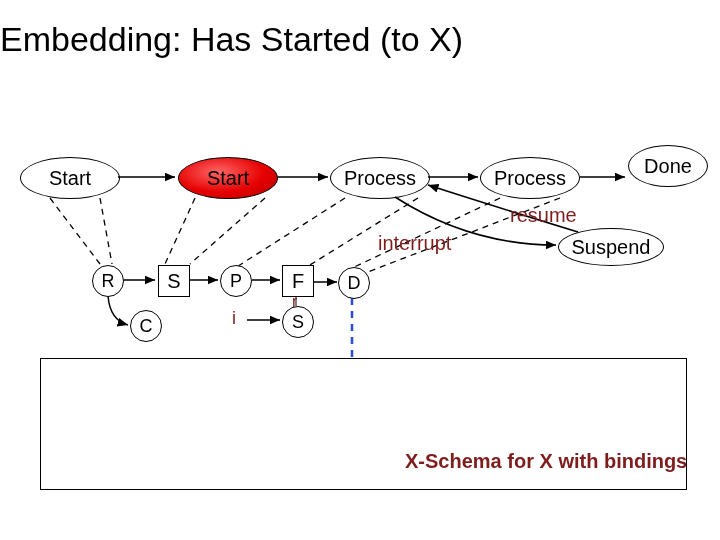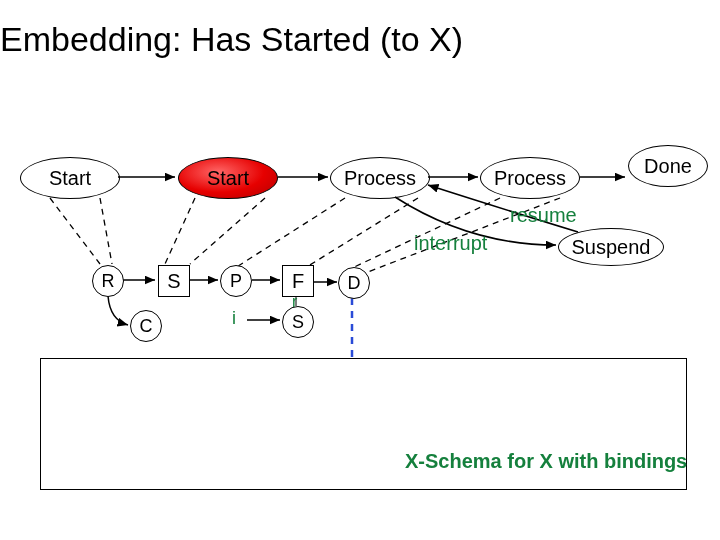--- a/index.html
+++ b/index.html
@@ -45,21 +45,21 @@
     border: 1.5px solid #000;
     border-radius: 50%;
     background: #fff;
     width: 30px;
     height: 30px;
     font-size: 18px;
   }
   .label {
     position: absolute;
     font-size: 20px;
-    color: #15803d;
+    color: #7f1d1d;
   }
   .box {
     position: absolute;
     border: 1.5px solid #000;
     background: #fff;
   }
   svg {
     position: absolute;
     top: 0;
     left: 0;
@@ -117,21 +117,21 @@
 
 <div class="node ellipse" style="left:20px; top:157px; width:98px; height:40px;">Start</div>
 <div class="node start-node" style="left:178px; top:157px; width:98px; height:40px; color:#000;">Start</div>
 <div class="node ellipse" style="left:330px; top:157px; width:98px; height:40px;">Process</div>
 <div class="node ellipse" style="left:480px; top:157px; width:98px; height:40px;">Process</div>
 <div class="node ellipse" style="left:628px; top:145px; width:78px; height:40px;">Done</div>
 
 <div class="node ellipse" style="left:558px; top:228px; width:104px; height:36px;">Suspend</div>
 
 <div class="label" style="left:510px; top:204px;">resume</div>
-<div class="label" style="left:378px; top:232px;margin-left:36px;">interrupt</div>
+<div class="label" style="left:378px; top:232px;">interrupt</div>
 
 <div class="node circle-sm" style="left:92px; top:265px;">R</div>
 <div class="node square" style="left:158px; top:265px; width:30px; height:30px;">S</div>
 <div class="node circle-sm" style="left:220px; top:265px;">P</div>
 <div class="node square" style="left:282px; top:265px; width:30px; height:30px;">F</div>
 <div class="node circle-sm" style="left:338px; top:267px;">D</div>
 
 <div class="node circle-sm" style="left:130px; top:310px;">C</div>
 
 <div class="label" style="left:232px; top:308px; font-size:18px;">i</div>

